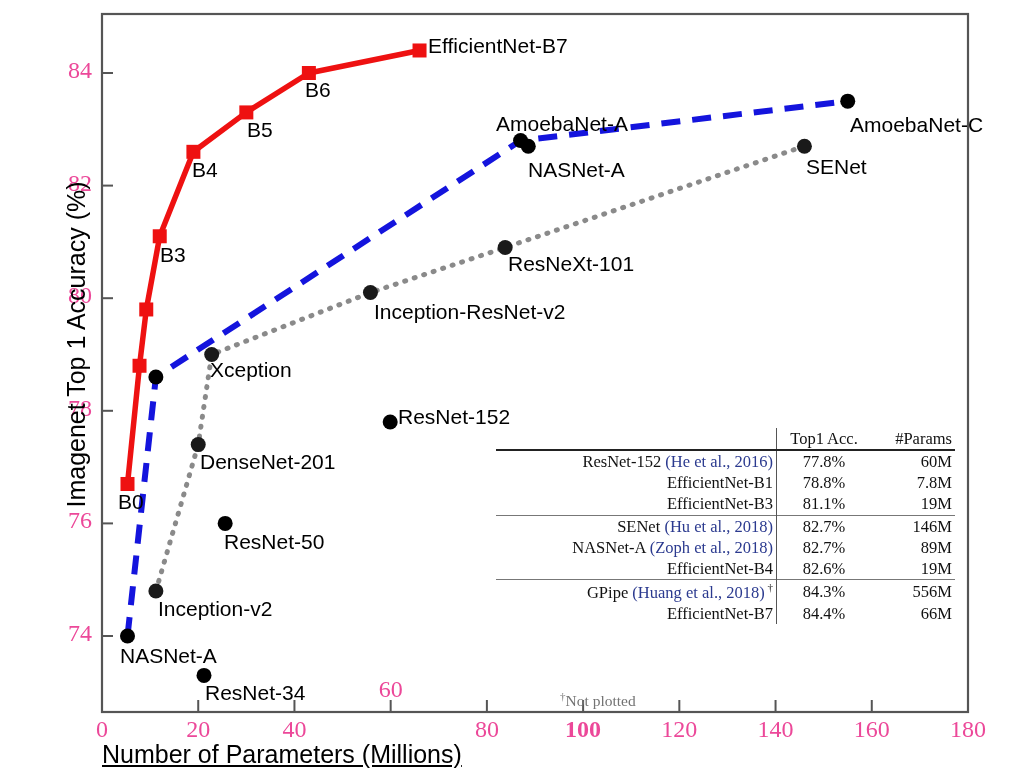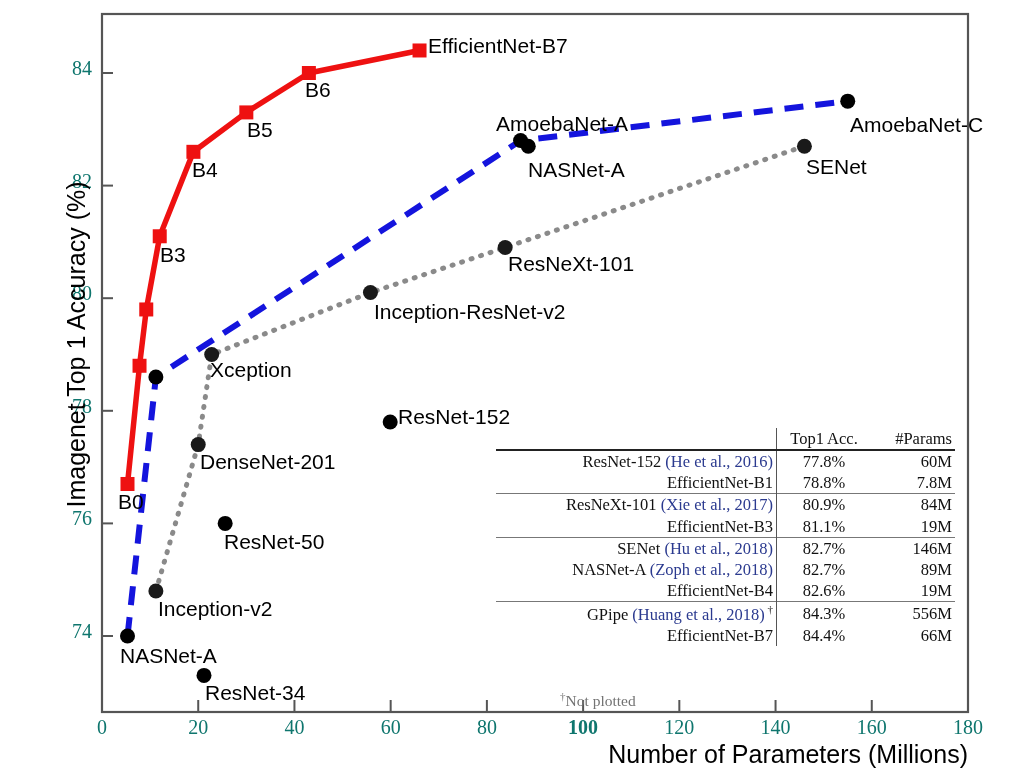--- a/index.html
+++ b/index.html
@@ -1,23 +1,23 @@
 <!DOCTYPE html>
 <html><head>
 <meta charset="utf-8">
 <style>
   html,body{margin:0;padding:0;background:#fff;}
   body{width:1025px;height:783px;font-family:"Liberation Sans",sans-serif;color:#000;}
   #root{position:relative;width:1025px;height:783px;overflow:hidden;background:#fff;}
   svg{position:absolute;left:0;top:0;}
   .ylab{position:absolute;left:-104px;top:330px;width:360px;transform:rotate(-90deg);
         text-align:center;font-size:25px;font-family:"Liberation Sans",sans-serif;color:#000;}
-  .xlab{position:absolute;left:102px;top:740px;width:866px;text-align:right;
-        font-size:25px;font-family:"Liberation Sans",sans-serif;color:#000;}
-  .tick{position:absolute;font-family:"Liberation Serif",serif;font-size:20px;color:#0f766e;}
+  .xlab{position:absolute;left:102px;top:740px;width:866px;text-align:left;
+        font-size:25px;font-family:"Liberation Sans",sans-serif;color:#000;text-decoration:underline;}
+  .tick{position:absolute;font-family:"Liberation Serif",serif;font-size:24px;color:#ec4899;}
   .ptlabel{position:absolute;font-family:"Liberation Sans",sans-serif;font-size:21px;
            color:#000;white-space:nowrap;}
   .redlabel{position:absolute;font-family:"Liberation Sans",sans-serif;font-size:21px;
             color:#000;white-space:nowrap;}
   
   #tbl{position:absolute;left:496px;top:428px;width:459px;
        font-family:"Liberation Serif",serif;font-size:16px;color:#111;}
   #tbl table{border-collapse:collapse;width:459px;}
   #tbl td,#tbl th{padding:1px 3px;font-weight:normal;font-size:16.5px;line-height:1.16;}
   .hdrrow td{border-bottom:2px solid #222;padding-bottom:1px;}
@@ -88,21 +88,21 @@
         <circle cx="390.18555555555554" cy="422.0600000000002" r="7.5" fill="#000"></circle>
         <circle cx="225.16444444444443" cy="523.4" r="7.5" fill="#000"></circle>
         <circle cx="203.99555555555554" cy="675.4100000000002" r="7.5" fill="#000"></circle>
       </g>
   </svg>
 
   <div id="ticklabels">
       <div class="tick" style="left: 84px; top: 716px; width: 36px; text-align: center;">0</div>
       <div class="tick" style="left: 180.222px; top: 716px; width: 36px; text-align: center;">20</div>
       <div class="tick" style="left: 276.444px; top: 716px; width: 36px; text-align: center;">40</div>
-      <div class="tick" style="left: 372.667px; top: 716px; width: 36px; text-align: center;">60</div>
+      <div class="tick" style="left: 372.667px; top: 676px; width: 36px; text-align: center;">60</div>
       <div class="tick" style="left: 468.889px; top: 716px; width: 36px; text-align: center;">80</div>
       <div class="tick" style="left: 565.111px; top: 716px; width: 36px; text-align: center; font-weight: bold;">100</div>
       <div class="tick" style="left: 661.333px; top: 716px; width: 36px; text-align: center;">120</div>
       <div class="tick" style="left: 757.556px; top: 716px; width: 36px; text-align: center;">140</div>
       <div class="tick" style="left: 853.778px; top: 716px; width: 36px; text-align: center;">160</div>
       <div class="tick" style="left: 950px; top: 716px; width: 36px; text-align: center;">180</div>
       <div class="tick" style="left: 56px; top: 620px; width: 36px; text-align: right;">74</div>
       <div class="tick" style="left: 56px; top: 507.4px; width: 36px; text-align: right;">76</div>
       <div class="tick" style="left: 56px; top: 394.8px; width: 36px; text-align: right;">78</div>
       <div class="tick" style="left: 56px; top: 282.2px; width: 36px; text-align: right;">80</div>
@@ -145,25 +145,20 @@
           <tr>
             <td class="name"><span>ResNet-152 </span><span class="cite">(He et al., 2016)</span></td>
             <td class="acc">77.8%</td>
             <td class="par">60M</td>
           </tr>
           <tr>
             <td class="name b"><span>EfficientNet-B1</span></td>
             <td class="acc b">78.8%</td>
             <td class="par b">7.8M</td>
           </tr>
-          <tr class="grp-top">
-            <td class="name"><span>ResNeXt-101 </span><span class="cite">(Xie et al., 2017)</span></td>
-            <td class="acc">80.9%</td>
-            <td class="par">84M</td>
-          </tr>
           <tr>
             <td class="name b"><span>EfficientNet-B3</span></td>
             <td class="acc b">81.1%</td>
             <td class="par b">19M</td>
           </tr>
           <tr class="grp-top">
             <td class="name"><span>SENet </span><span class="cite">(Hu et al., 2018)</span></td>
             <td class="acc">82.7%</td>
             <td class="par">146M</td>
           </tr>

